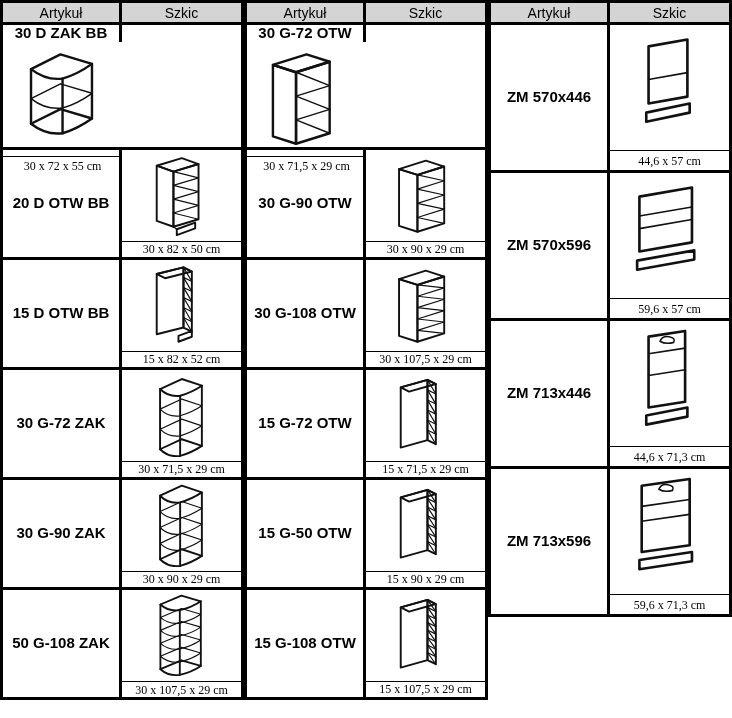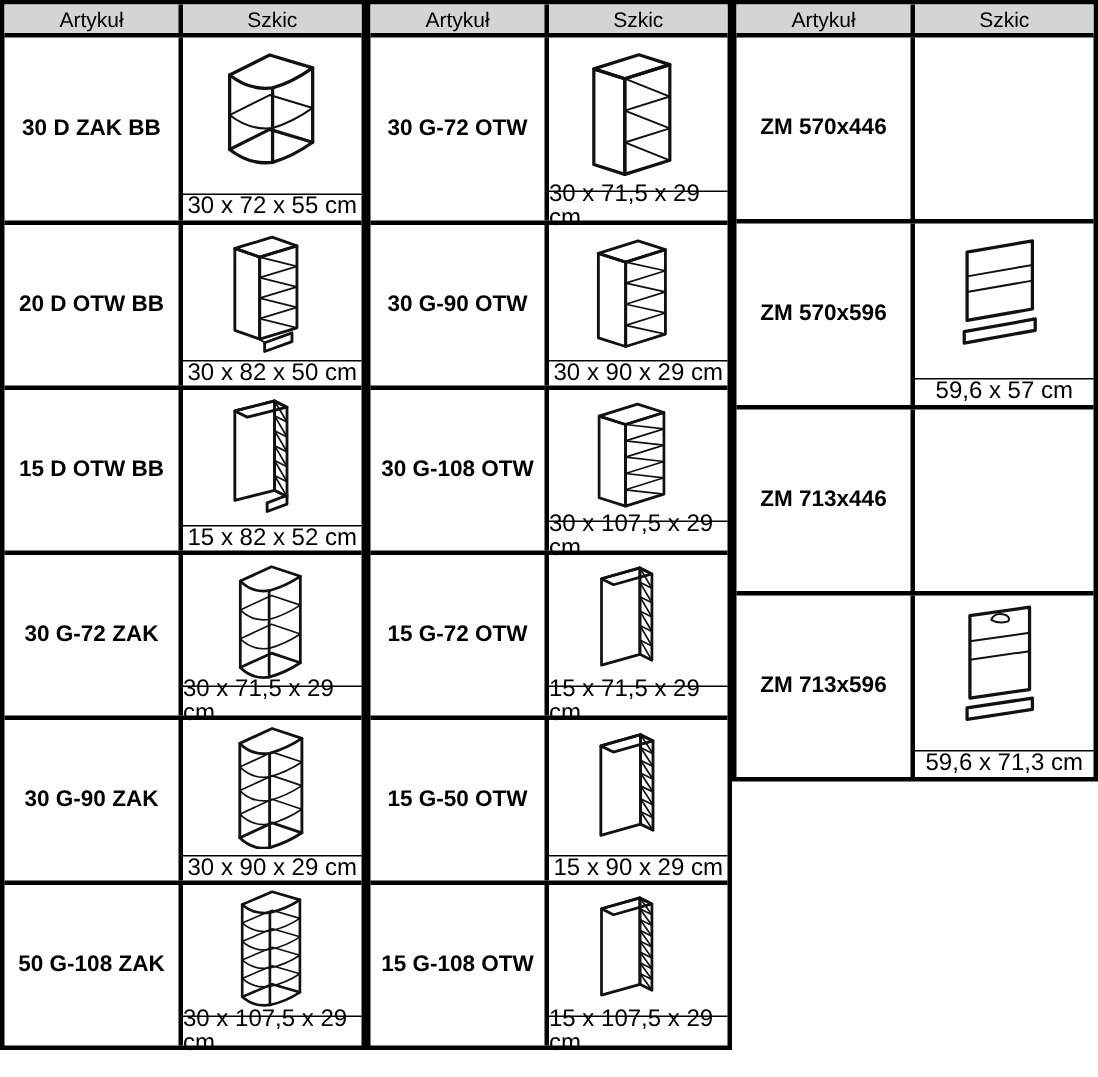--- a/index.html
+++ b/index.html
@@ -16,36 +16,36 @@
   .page{display:flex;align-items:flex-start;width:732px;}
   .tbl{border:3px solid var(--border);background:#fff;flex:0 0 244px;width:244px;}
   .thead{display:flex;height:19px;background:var(--header-bg);}
   .thead .hc{
     width:50%;display:flex;align-items:center;justify-content:center;
     font-size:14px;line-height:1;color:#000;
   }
   .thead .hc:first-child{border-right:3px solid var(--border);}
   .row{display:flex;border-top:3px solid var(--border);}
   .t12 .row{height:110px;}
-  .t12 .row.first{height:125px;}
-  .t3 .row{height:124px;}
+  .t12 .row.first{height:125px;flex-direction:column;}
+  .t3 .row{height:148px;}
   .cell{width:50%;}
   .article{
     display:flex;align-items:center;justify-content:center;
     border-right:3px solid var(--border);
     font-weight:bold;font-size:15px;text-align:center;line-height:1.1;
     padding:0 2px;
   }
   .sketch{display:flex;flex-direction:column;}
   .draw{flex:1 1 auto;display:flex;align-items:center;justify-content:center;overflow:hidden;}
   .draw svg{height:92%;max-width:96%;}
   .dims{
     height:20px;border-top:1px solid var(--border);
     display:flex;align-items:center;justify-content:center;
-    font-size:16px;line-height:1;
+    font-size:12px;line-height:1;font-family:Liberation Serif, serif;
   }
   svg path, svg line{stroke:var(--ink);fill:none;stroke-linejoin:round;stroke-linecap:round;}
   .o{stroke-width:2.3;}
   .i{stroke-width:1.4;}
 </style>
 </head>
 <body>
 
 <div class="page">
 
@@ -331,39 +331,61 @@
   </div>
 
   <div class="tbl t3">
     <div class="thead">
       <div class="hc">Artykuł</div>
       <div class="hc">Szkic</div>
     </div>
 
     <div class="row">
       <div class="cell article">ZM 570x446</div>
+      <div class="cell sketch">
+        <div class="draw">
+          <svg viewBox="0 0 100 100" preserveAspectRatio="xMidYMid meet">
+            <path class="o" d="M32,14 L66,8 L66,58 L32,64 Z"></path>
+            <path class="i" d="M32,43 L66,37"></path>
+            <path class="o" d="M30,72 L68,64 L68,72 L30,80 Z"></path>
+          </svg>
+        </div>
+        <div class="dims">44,6 x 57 cm</div>
+      </div>
     </div>
 
     <div class="row">
       <div class="cell article">ZM 570x596</div>
       <div class="cell sketch">
         <div class="draw">
           <svg viewBox="0 0 100 100" preserveAspectRatio="xMidYMid meet">
             <path class="o" d="M24,16 L70,8 L70,56 L24,64 Z"></path>
             <path class="i" d="M24,33 L70,25"></path>
               <path class="i" d="M24,44 L70,36"></path>
             <path class="o" d="M22,72 L72,63 L72,71 L22,80 Z"></path>
           </svg>
         </div>
         <div class="dims">59,6 x 57 cm</div>
       </div>
     </div>
 
     <div class="row">
       <div class="cell article">ZM 713x446</div>
+      <div class="cell sketch">
+        <div class="draw">
+          <svg viewBox="0 0 100 100" preserveAspectRatio="xMidYMid meet">
+            <path class="o" d="M32,9 L64,4 L64,66 L32,71 Z"></path>
+            <path class="i" d="M42,13 q2,-5 8,-4 q6,1 4,5 q-7,2 -12,-1 z"></path>
+            <path class="i" d="M32,24 L64,19"></path>
+              <path class="i" d="M32,43 L64,38"></path>
+            <path class="o" d="M30,78 L66,71 L66,79 L30,86 Z"></path>
+          </svg>
+        </div>
+        <div class="dims">44,6 x 71,3 cm</div>
+      </div>
     </div>
 
     <div class="row">
       <div class="cell article">ZM 713x596</div>
       <div class="cell sketch">
         <div class="draw">
           <svg viewBox="0 0 100 100" preserveAspectRatio="xMidYMid meet">
             <path class="o" d="M26,10 L68,4 L68,62 L26,68 Z"></path>
             <path class="i" d="M41,13 q2,-5 8,-4 q6,1 4,5 q-7,2 -12,-1 z"></path>
             <path class="i" d="M26,28 L68,22"></path>

